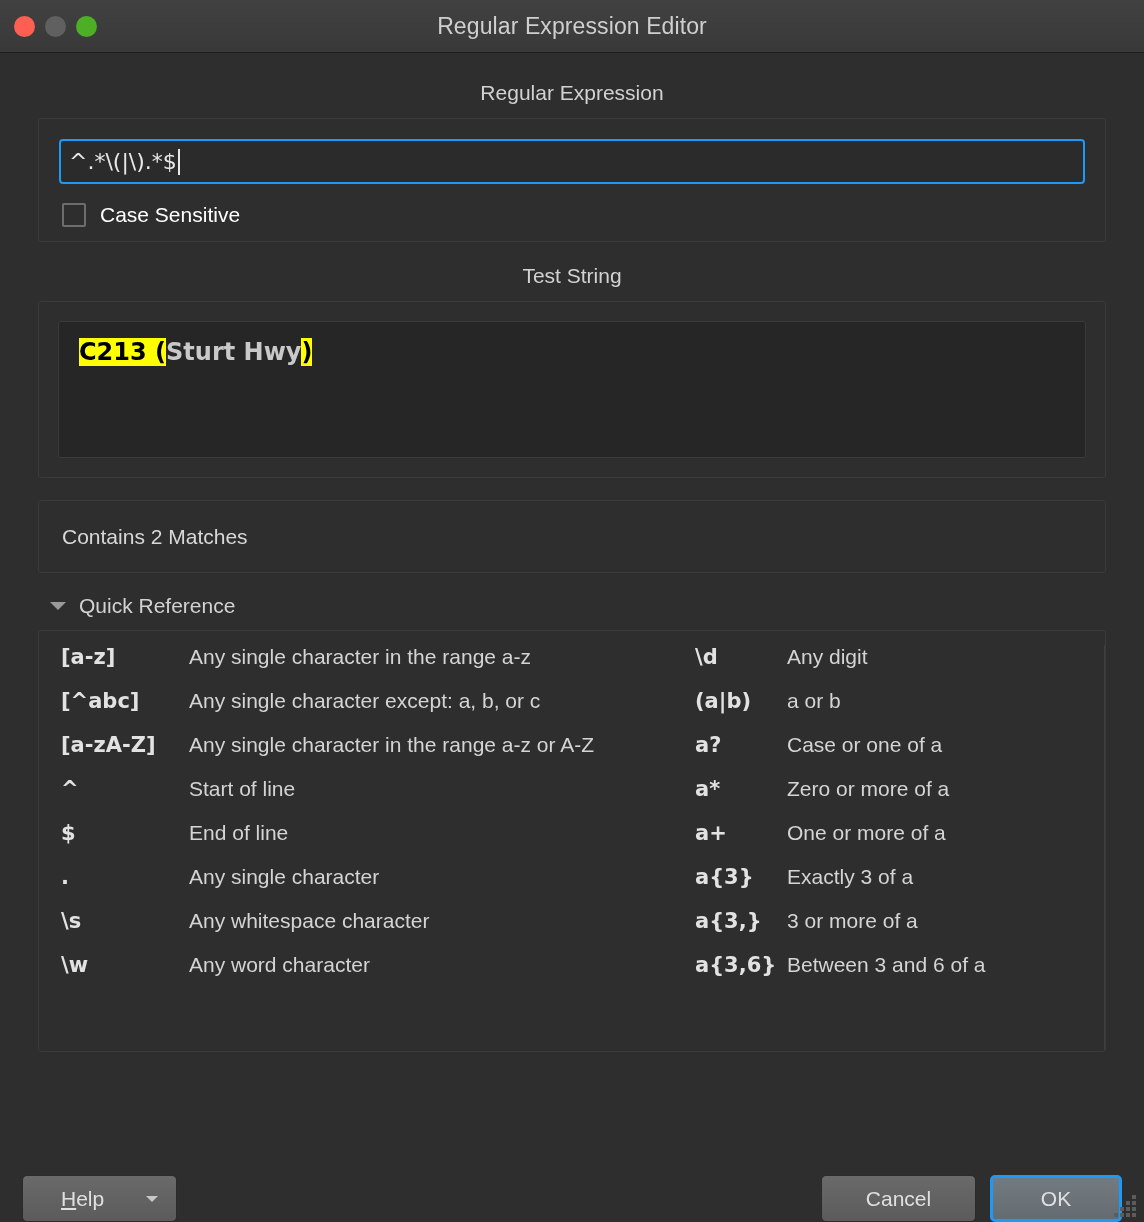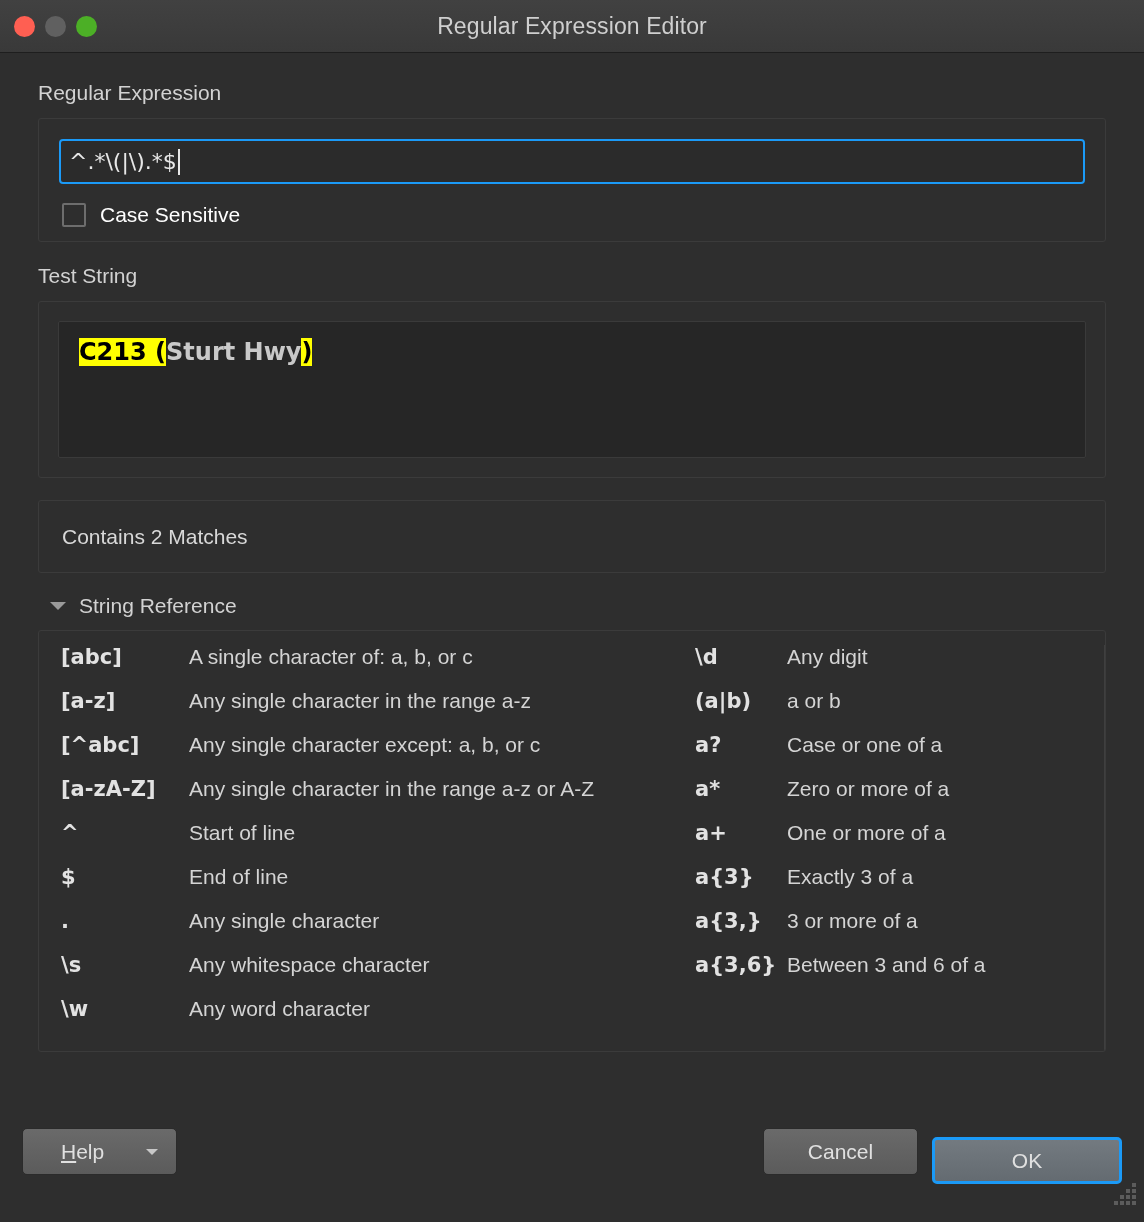--- a/index.html
+++ b/index.html
@@ -54,20 +54,21 @@
 
   
   .content {
     padding: 28px 38px 0 38px;
   }
 
   .section-label {
     font-size: 21px;
     color: #d2d2d2;
     margin-bottom: 13px;
+    text-align: center;
   }
 
   .groupbox {
     border: 1px solid #3b3b3b;
     border-radius: 3px;
     background: #2e2e2e;
   }
 
   
   .regex-group { padding: 20px 20px 14px 20px; }
@@ -192,25 +193,25 @@
     width: 1px;
     background: #3f3f3f;
     margin-left: auto;
     align-self: stretch;
   }
 
   
   .buttonbar {
     position: absolute;
     left: 0; right: 0;
-    bottom: 12px;
+    bottom: 0;
     height: 82px;
     padding: 0 22px;
     display: flex;
-    align-items: flex-start;
+    align-items: flex-end;
   }
   .btn {
     font-family: "Liberation Sans", sans-serif;
     font-size: 21px;
     color: #e0e0e0;
     background: linear-gradient(to bottom, #6a6a6a 0%, #5b5b5b 100%);
     border: 1px solid #2b2b2b;
     border-radius: 5px;
     height: 47px;
     display: flex;
@@ -230,21 +231,21 @@
     position: absolute;
     right: 18px;
     width: 0; height: 0;
     border-left: 6px solid transparent;
     border-right: 6px solid transparent;
     border-top: 6px solid #c8c8c8;
   }
   .spacer { flex: 1; }
   .btn-cancel { width: 155px; margin-right: 14px; }
   .btn-ok {
-    width: 190px;
+    width: 132px;
     border: 3px solid #1b9af7;
     background: linear-gradient(to bottom, #737a80 0%, #646b71 100%);
     margin-top: 9px;
   }
 
   .grip {
     position: absolute;
     right: 4px;
     bottom: 3px;
     width: 26px;
@@ -294,29 +295,25 @@
   </div>
 
   <div class="results-wrap">
     <div class="groupbox results-box">
       <span>Contains 2 Matches</span>
     </div>
   </div>
 
   <div class="qr-header">
     <span class="tri"></span>
-    <span class="qr-title">String Reference</span>
+    <span class="qr-title">Quick Reference</span>
   </div>
 
   <div class="groupbox qr-box">
     <div class="qr-col left">
-      <div class="qr-row">
-        <span class="qr-pat">[abc]</span>
-        <span class="qr-desc">A single character of: a, b, or c</span>
-      </div>
       <div class="qr-row">
         <span class="qr-pat">[a-z]</span>
         <span class="qr-desc">Any single character in the range a-z</span>
       </div>
       <div class="qr-row">
         <span class="qr-pat">[^abc]</span>
         <span class="qr-desc">Any single character except: a, b, or c</span>
       </div>
       <div class="qr-row">
         <span class="qr-pat">[a-zA-Z]</span>

